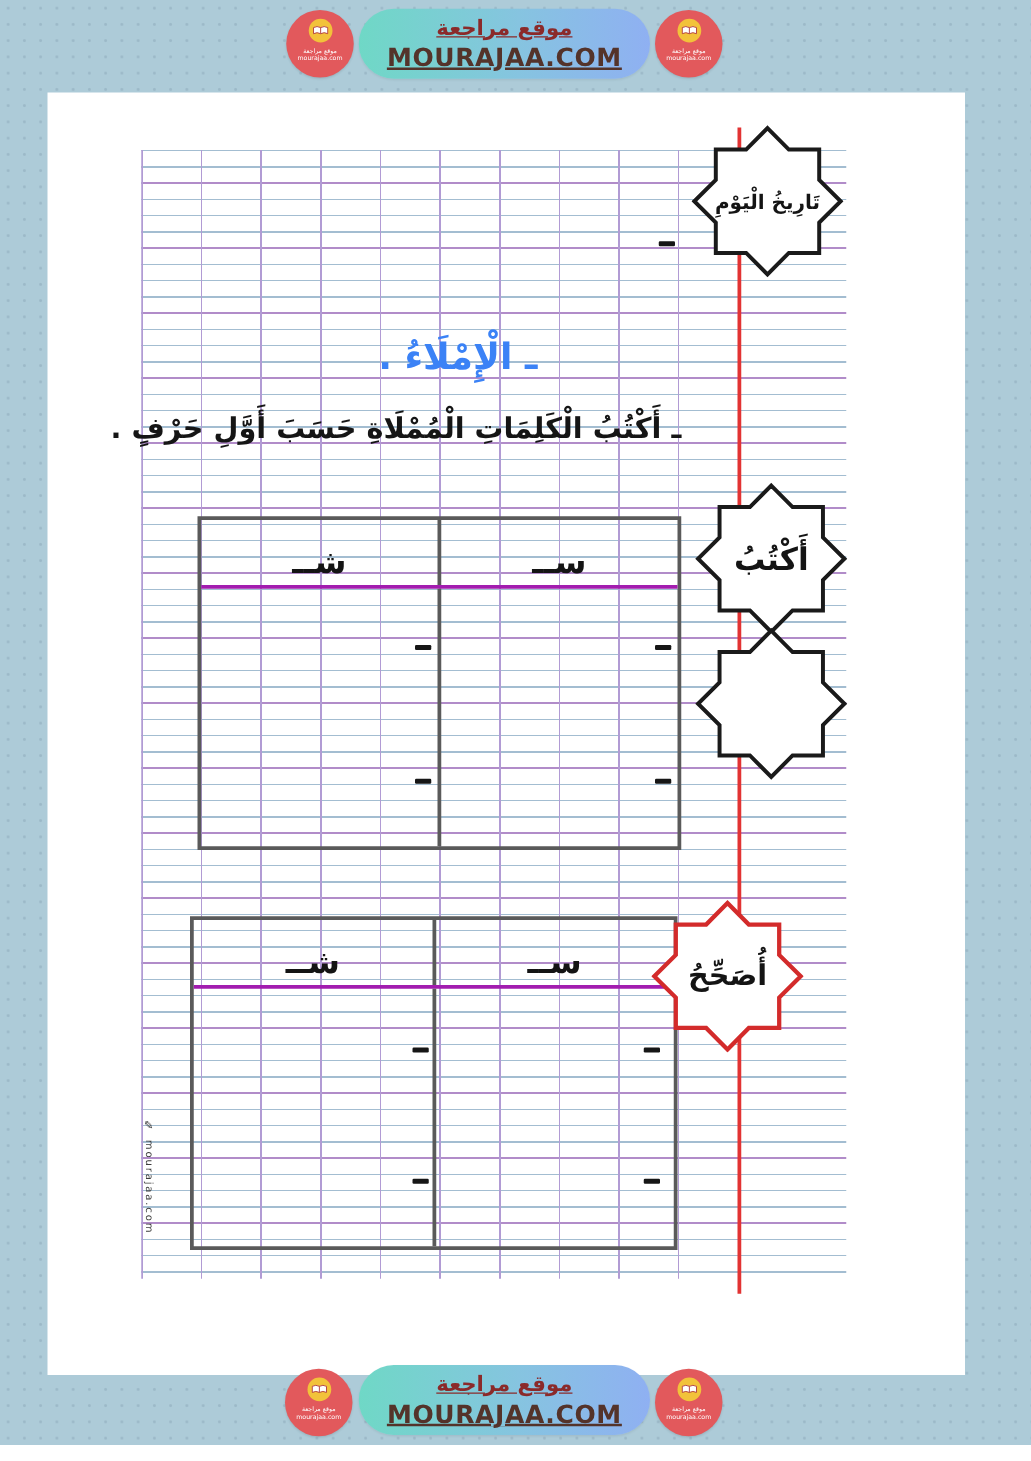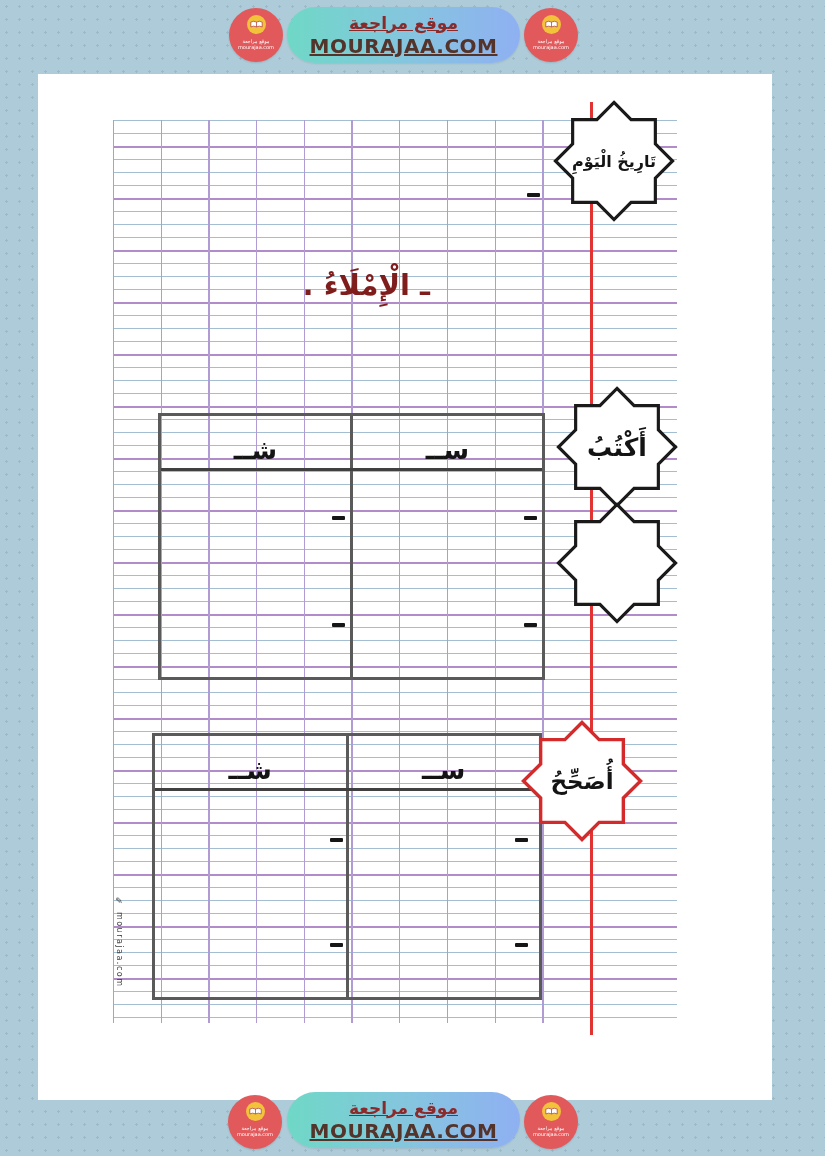--- a/index.html
+++ b/index.html
@@ -51,29 +51,29 @@
   
   .star{position:absolute;width:122px;height:122px;}
   .star svg{width:100%;height:100%;display:block;}
   .star-label{position:absolute;inset:0;display:flex;align-items:center;justify-content:center;
     font-weight:bold;color:#141414;direction:rtl;text-align:center;}
   .star-date{left:515px;top:26px;text-decoration:underline;} .star-date .star-label{font-size:16px;}
   .star-write{left:518px;top:312px;} .star-write .star-label{font-size:25px;}
   .star-blank{left:518px;top:428px;}
   .star-correct{left:483px;top:646px;} .star-correct .star-label{font-size:23px;}
   
-  .ws-title{position:absolute;right:342px;top:194px;font-size:29px;font-weight:bold;color:#7f1d1d;
+  .ws-title{position:absolute;right:342px;top:194px;font-size:29px;font-weight:bold;color:#3b82f6;
     direction:rtl;white-space:nowrap;}
   .ws-instruction{position:absolute;right:227px;top:256px;font-size:23px;font-weight:bold;color:#151515;
     direction:rtl;white-space:nowrap;}
   
   .sort-table{position:absolute;border:3px solid #5a5a5a;display:flex;flex-direction:column;background:transparent;}
   .table-1{left:120px;top:339px;width:381px;height:261px;}
   .table-2{left:114px;top:659px;width:384px;height:261px;}
-  .t-header{display:flex;height:52px;border-bottom:3px solid #404040;}
+  .t-header{display:flex;height:52px;border-bottom:3px solid #a21caf;}
   .t-col-head{flex:1;display:flex;align-items:flex-end;justify-content:center;
     font-size:26px;font-weight:bold;color:#141414;padding-bottom:3px;direction:rtl;}
   .t-col-head:first-child{border-right:3px solid #5a5a5a;}
   .t-body{flex:1;display:flex;}
   .t-body-col{flex:1;}
   .t-body-col:first-child{border-right:3px solid #5a5a5a;}
   
   .dash{position:absolute;width:13px;height:4px;background:#161616;border-radius:1px;}
   .dash-date{left:489px;top:119px;}
   .d-t1-a{left:294px;top:442px;} .d-t1-b{left:294px;top:549px;}
@@ -119,20 +119,21 @@
 
   <div class="page">
     <div class="grid">
       <div class="grid-verticals"></div>
     </div>
     <div class="margin-line"></div>
 
     <div class="watermark"><span class="wm-icon">✎ </span><span>mourajaa.com</span></div>
 
     <div class="ws-title">ـ الْإِمْلَاءُ .</div>
+    <div class="ws-instruction">ـ أَكْتُبُ الْكَلِمَاتِ الْمُمْلَاةِ حَسَبَ أَوَّلِ حَرْفٍ .</div>
 
     <div class="sort-table table-1">
       <div class="t-header">
         <div class="t-col-head">شــ</div>
         <div class="t-col-head">ســ</div>
       </div>
       <div class="t-body">
         <div class="t-body-col"></div>
         <div class="t-body-col"></div>
       </div>

